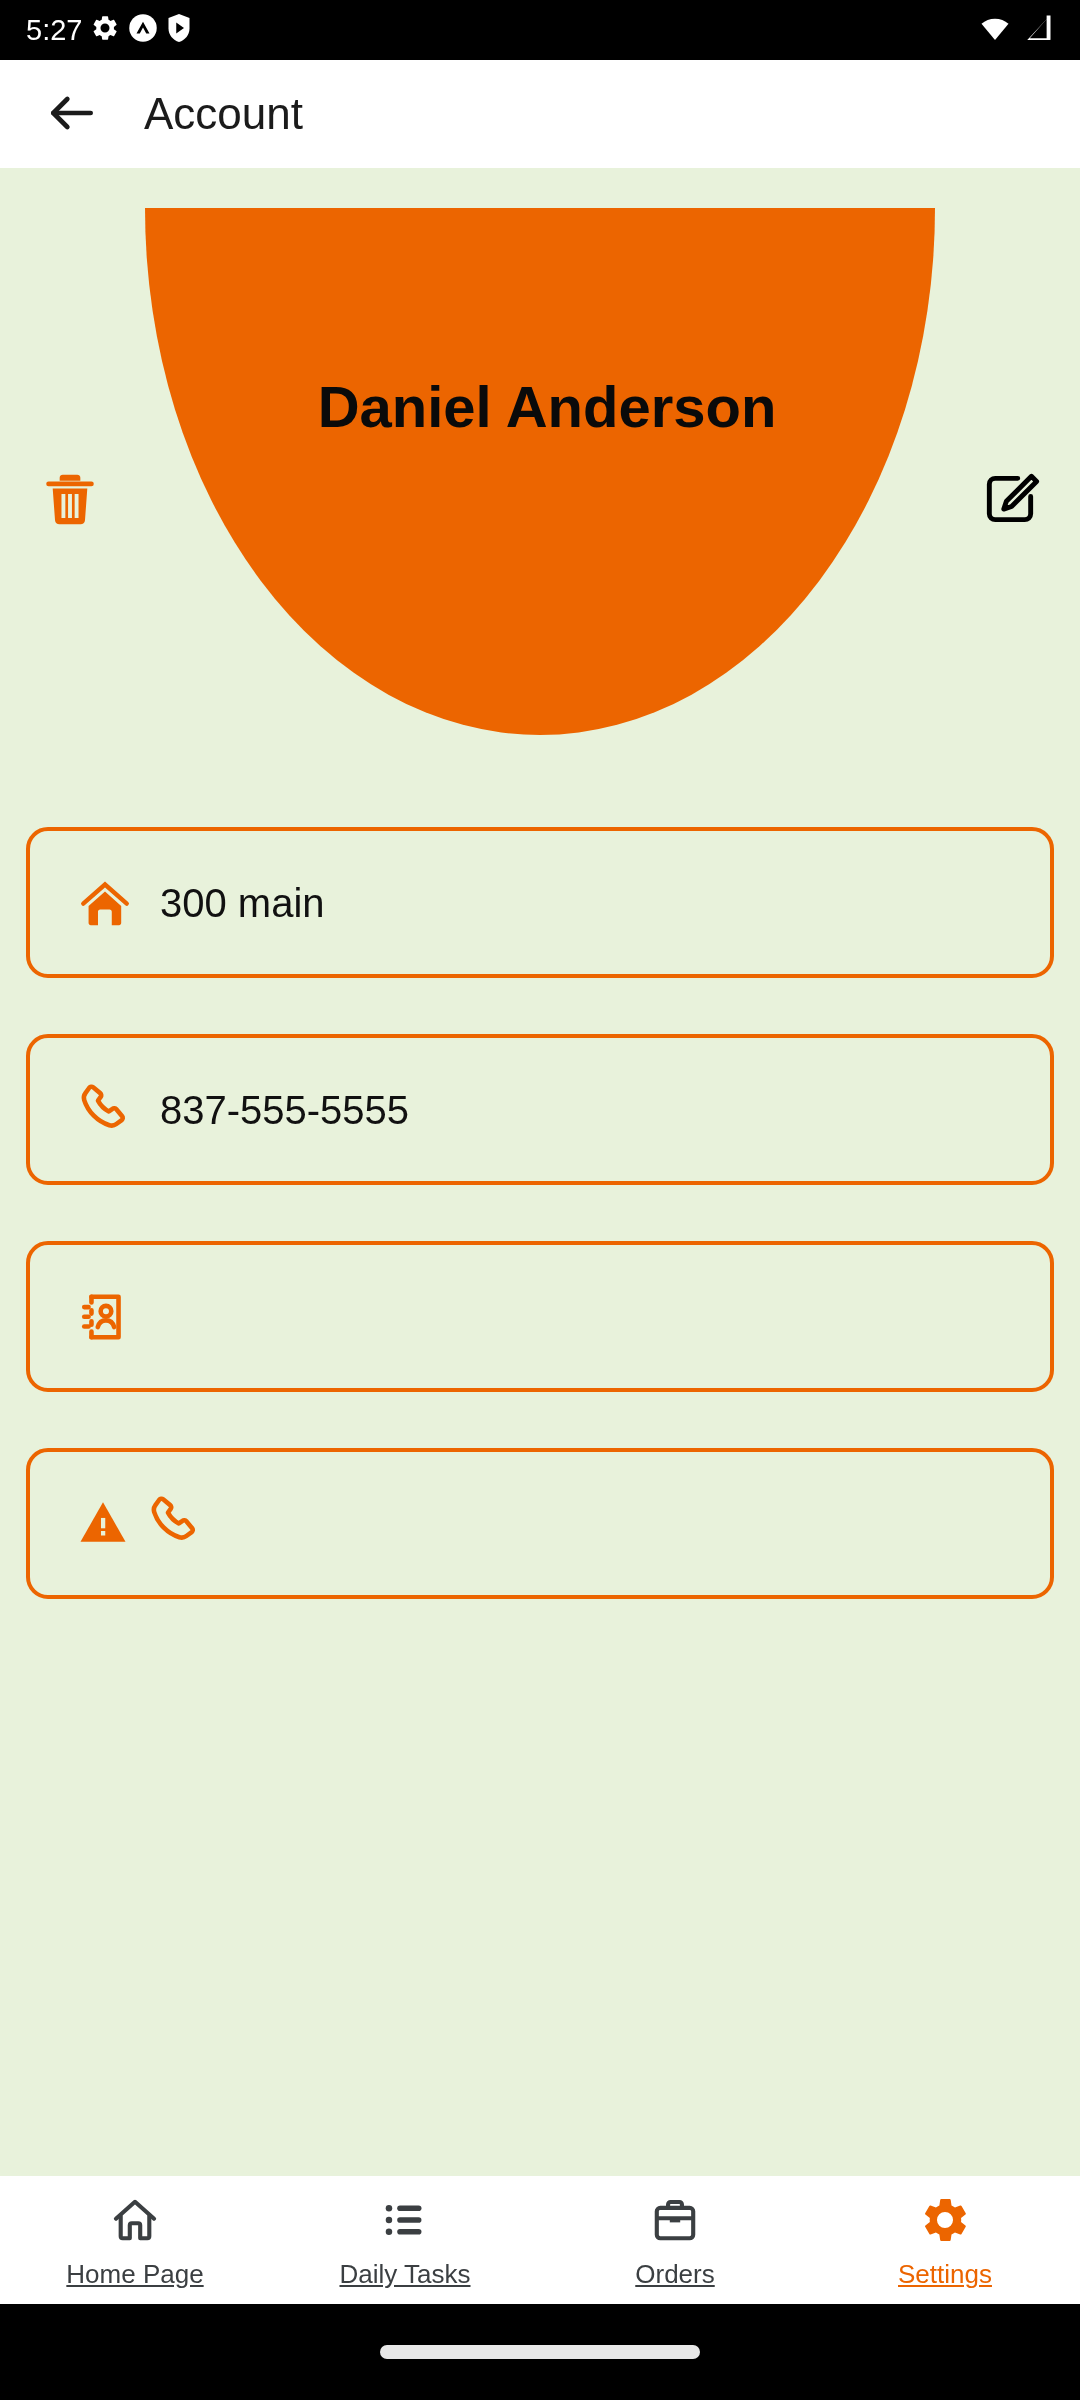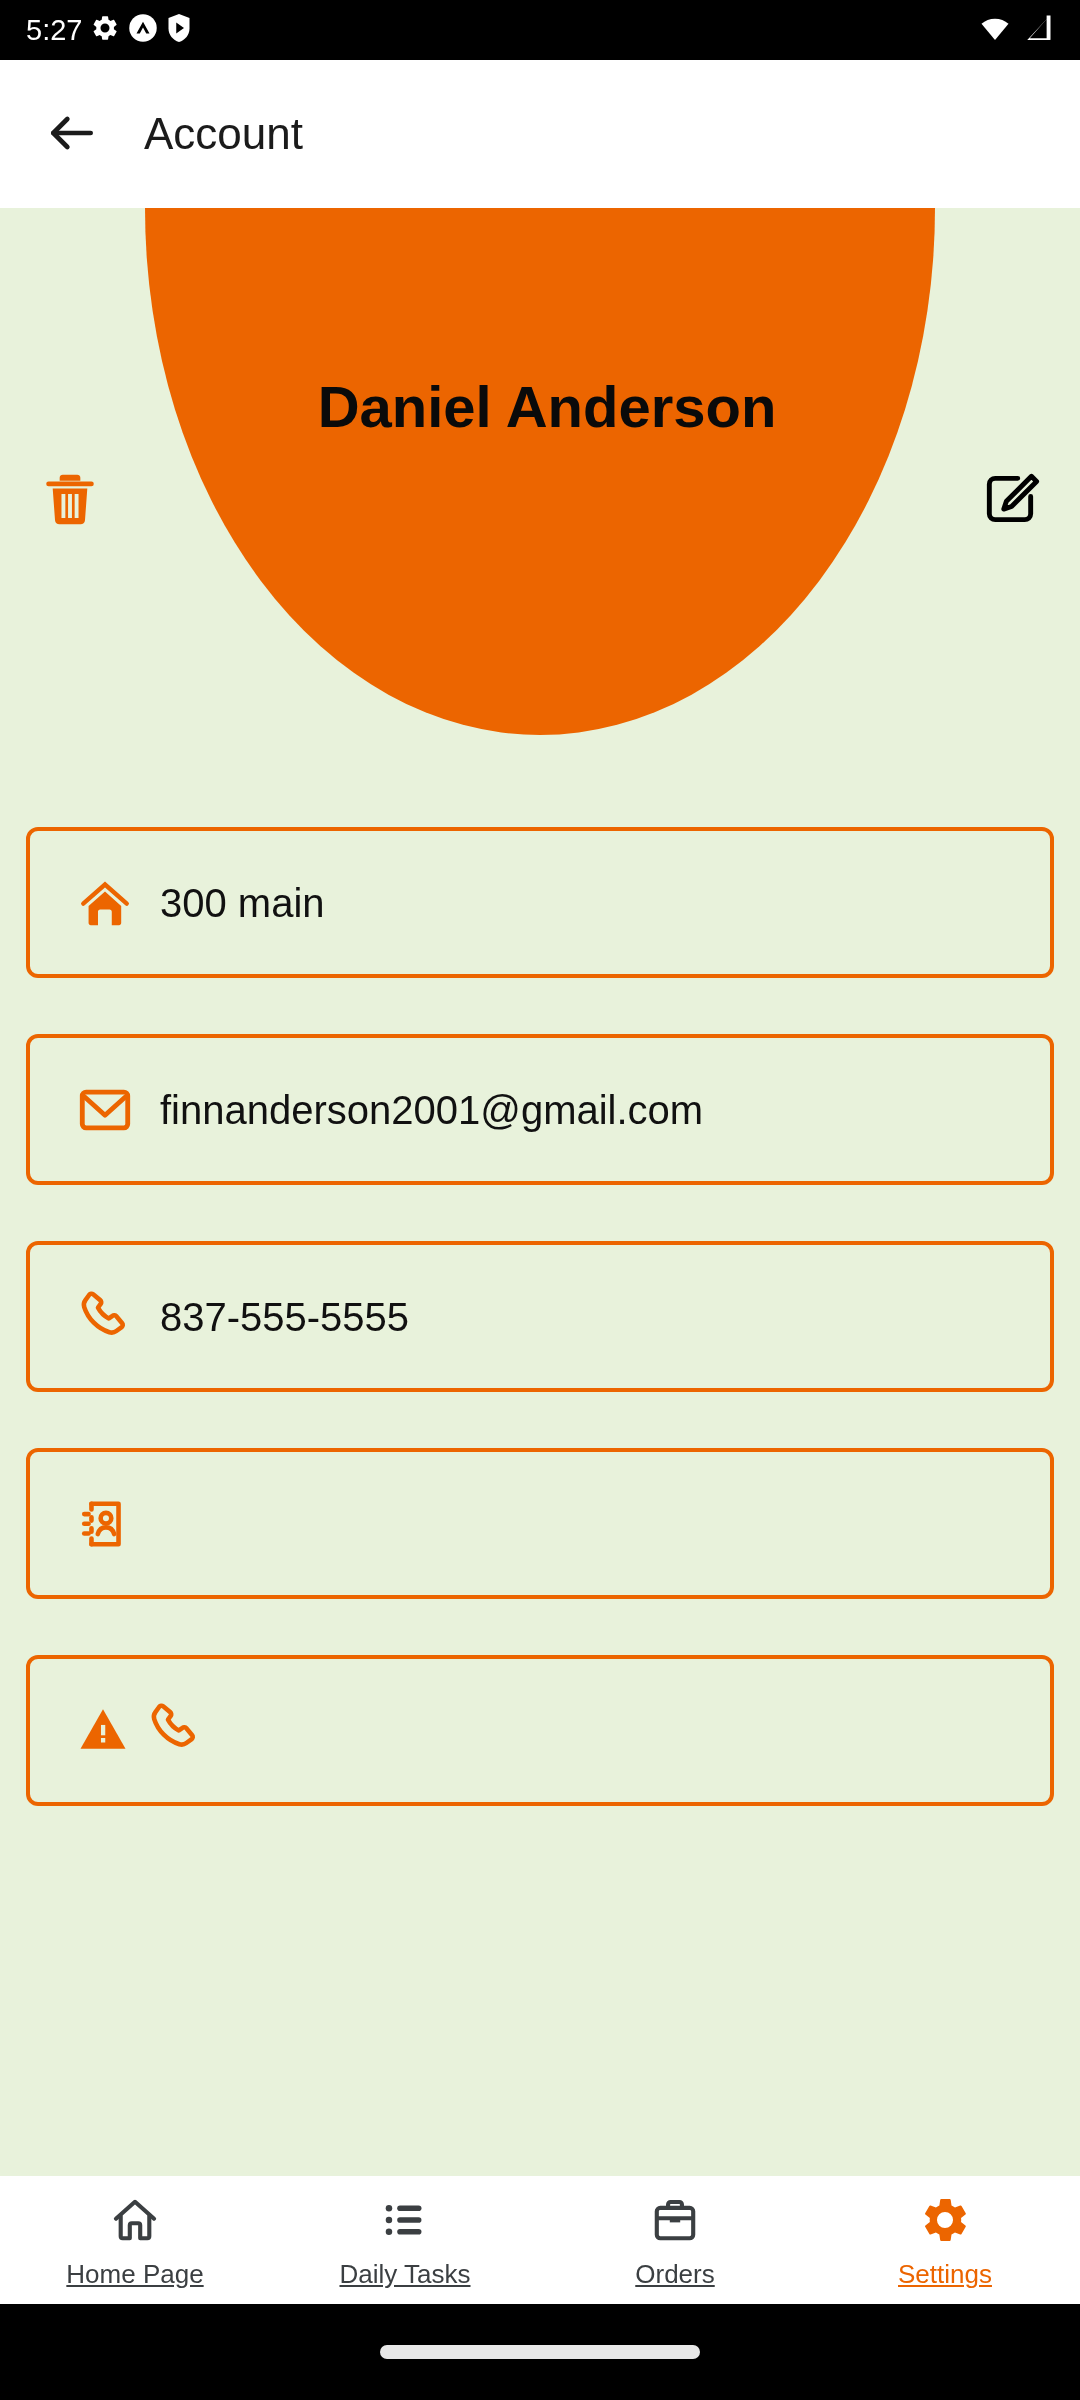--- a/index.html
+++ b/index.html
@@ -28,21 +28,21 @@
   .sb-right { margin-left:auto; display:flex; align-items:center; gap:10px; }
   .sb-time {
     color:#fff; font-size:29px; font-weight:400;
     letter-spacing:0px; line-height:1;
   }
   .sb-icon { display:block; }
 
   
   .appbar {
     position:absolute; top:60px; left:0;
-    width:1080px; height:148px;
+    width:1080px; height:108px;
     background:#fff;
     display:flex; align-items:center;
   }
   .back-btn {
     width:100px; height:100px;
     margin-left:22px;
     display:flex; align-items:center; justify-content:center;
     background:none; border:none; cursor:pointer;
   }
   .appbar-title {
@@ -93,21 +93,21 @@
   
   .fields {
     position:absolute; top:619px; left:0;
     width:1080px;
   }
   .field {
     position:relative;
     margin:0 26px 56px 26px;
     height:151px;
     border:4px solid #EC6500;
-    border-radius:12px;
+    border-radius:22px;
     background:#E8F2DB;
     display:flex; align-items:center;
     padding-left:46px;
     cursor:text;
   }
   .field-icons { display:flex; align-items:center; gap:16px; flex:none; }
   .field-value {
     margin-left:26px;
     font-size:40px;
     color:#111;
@@ -228,29 +228,20 @@
       <div class="field">
         <span class="field-icons">
           <svg width="58" height="58" viewBox="0 0 24 24">
             <path d="M12 3.1 2.4 11.6a.9.9 0 0 0 1.2 1.35L12 5.6l8.4 7.35a.9.9 0 0 0 1.2-1.35L12 3.1z" fill="#EC6500"></path>
             <path d="M12 7.2 5.2 13.2v7.1c0 .5.4.9.9.9h3v-5.6c0-.5.4-.9.9-.9h3.9c.5 0 .9.4.9.9v5.6h3c.5 0 .9-.4.9-.9v-7.1L12 7.2z" fill="#EC6500"></path>
           </svg>
         </span>
         <span class="field-value">300 main</span>
       </div>
 
-      <div class="field">
-        <span class="field-icons">
-          <svg width="58" height="58" viewBox="0 0 24 24" fill="none" stroke="#EC6500" stroke-width="2" stroke-linecap="round" stroke-linejoin="round">
-            <rect x="2.6" y="4.6" width="18.8" height="14.8" rx="1.6"></rect>
-            <polyline points="3.6,6.6 12,14.2 20.4,6.6"></polyline>
-          </svg>
-        </span>
-        <span class="field-value">finnanderson2001@gmail.com</span>
-      </div>
 
       <div class="field">
         <span class="field-icons">
           <svg width="58" height="58" viewBox="0 0 24 24" fill="none" stroke="#EC6500" stroke-width="1.9" stroke-linecap="round" stroke-linejoin="round">
             <path d="M7.1 2.6c-.5-.4-1.2-.3-1.6.2L3.9 5c-.6.8-.8 1.9-.5 2.9 1.5 4.8 5.6 8.9 10.4 10.4 1 .3 2.1.1 2.9-.5l2.2-1.6c.5-.4.6-1.1.2-1.6l-2.4-2.9c-.4-.5-1.1-.6-1.6-.2l-1.5 1.1c-1.9-1-3.5-2.6-4.5-4.5l1.1-1.5c.4-.5.3-1.2-.2-1.6L7.1 2.6z"></path>
           </svg>
         </span>
         <span class="field-value">837-555-5555</span>
       </div>
 

